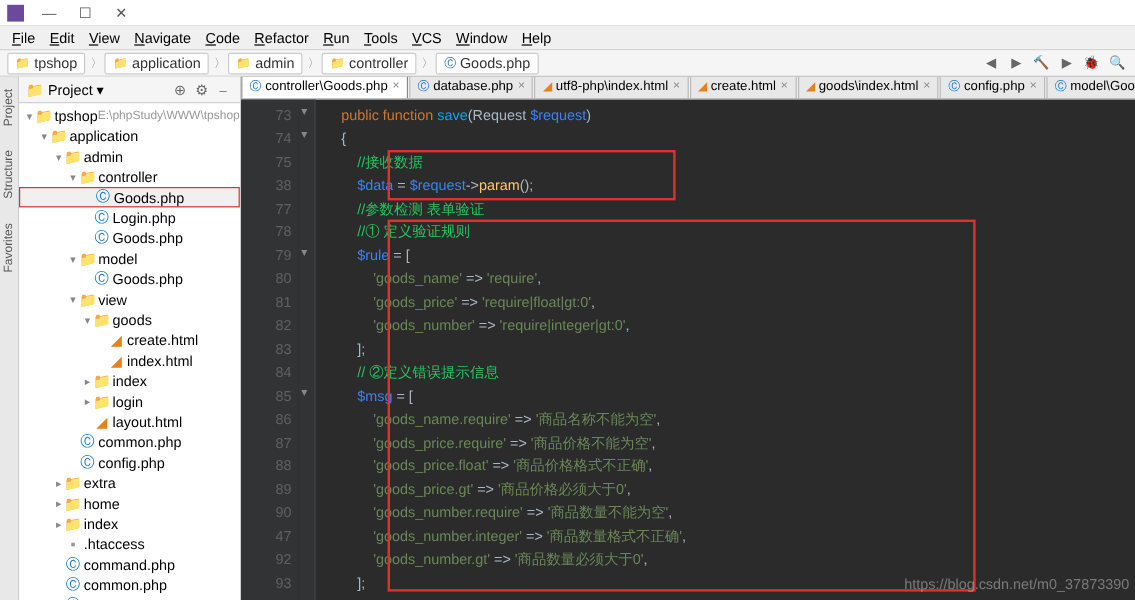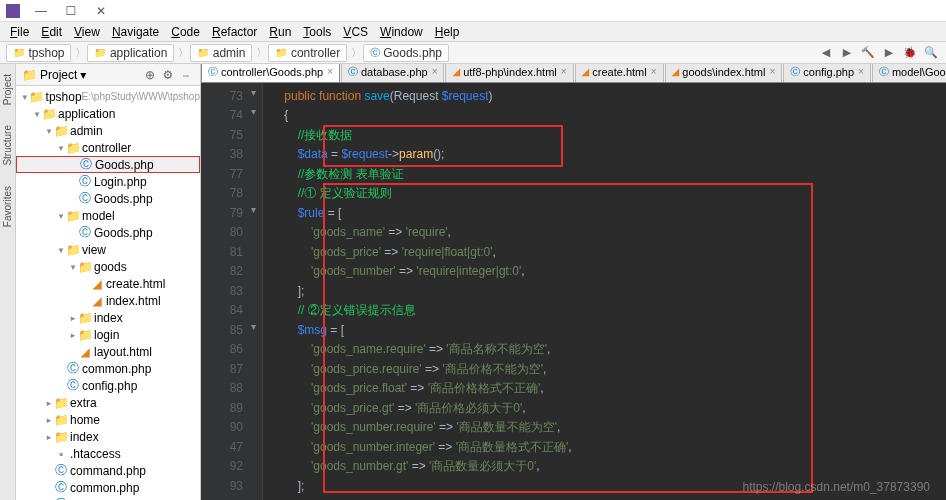--- a/index.html
+++ b/index.html
@@ -55,21 +55,21 @@
 .kw-pub{color:#cc7832}
 .kw-fn{color:#cc7832}
 .fname{color:#0ea5e9}
 .varg{color:#3b82f6;}
 .var{color:#3b82f6}
 .op{color:#a9b7c6}
 .str{color:#6a8759}
 .mcall{color:#ffc66d}
 .cmt{color:#22c55e}
 .redbox{position:absolute;border:2px solid #e03030;pointer-events:none}
-.watermark{position:absolute;right:16px;bottom:6px;color:rgba(200,200,200,0.5);font-size:12px}
+.watermark{position:absolute;right:5px;bottom:6px;color:rgba(200,200,200,0.5);font-size:12px}
 </style>
 </head>
 <body>
 
 <div class="titlebar">
   <div class="icon"></div>
   <div class="winbtn">—</div>
   <div class="winbtn">☐</div>
   <div class="winbtn">✕</div>
 </div>

